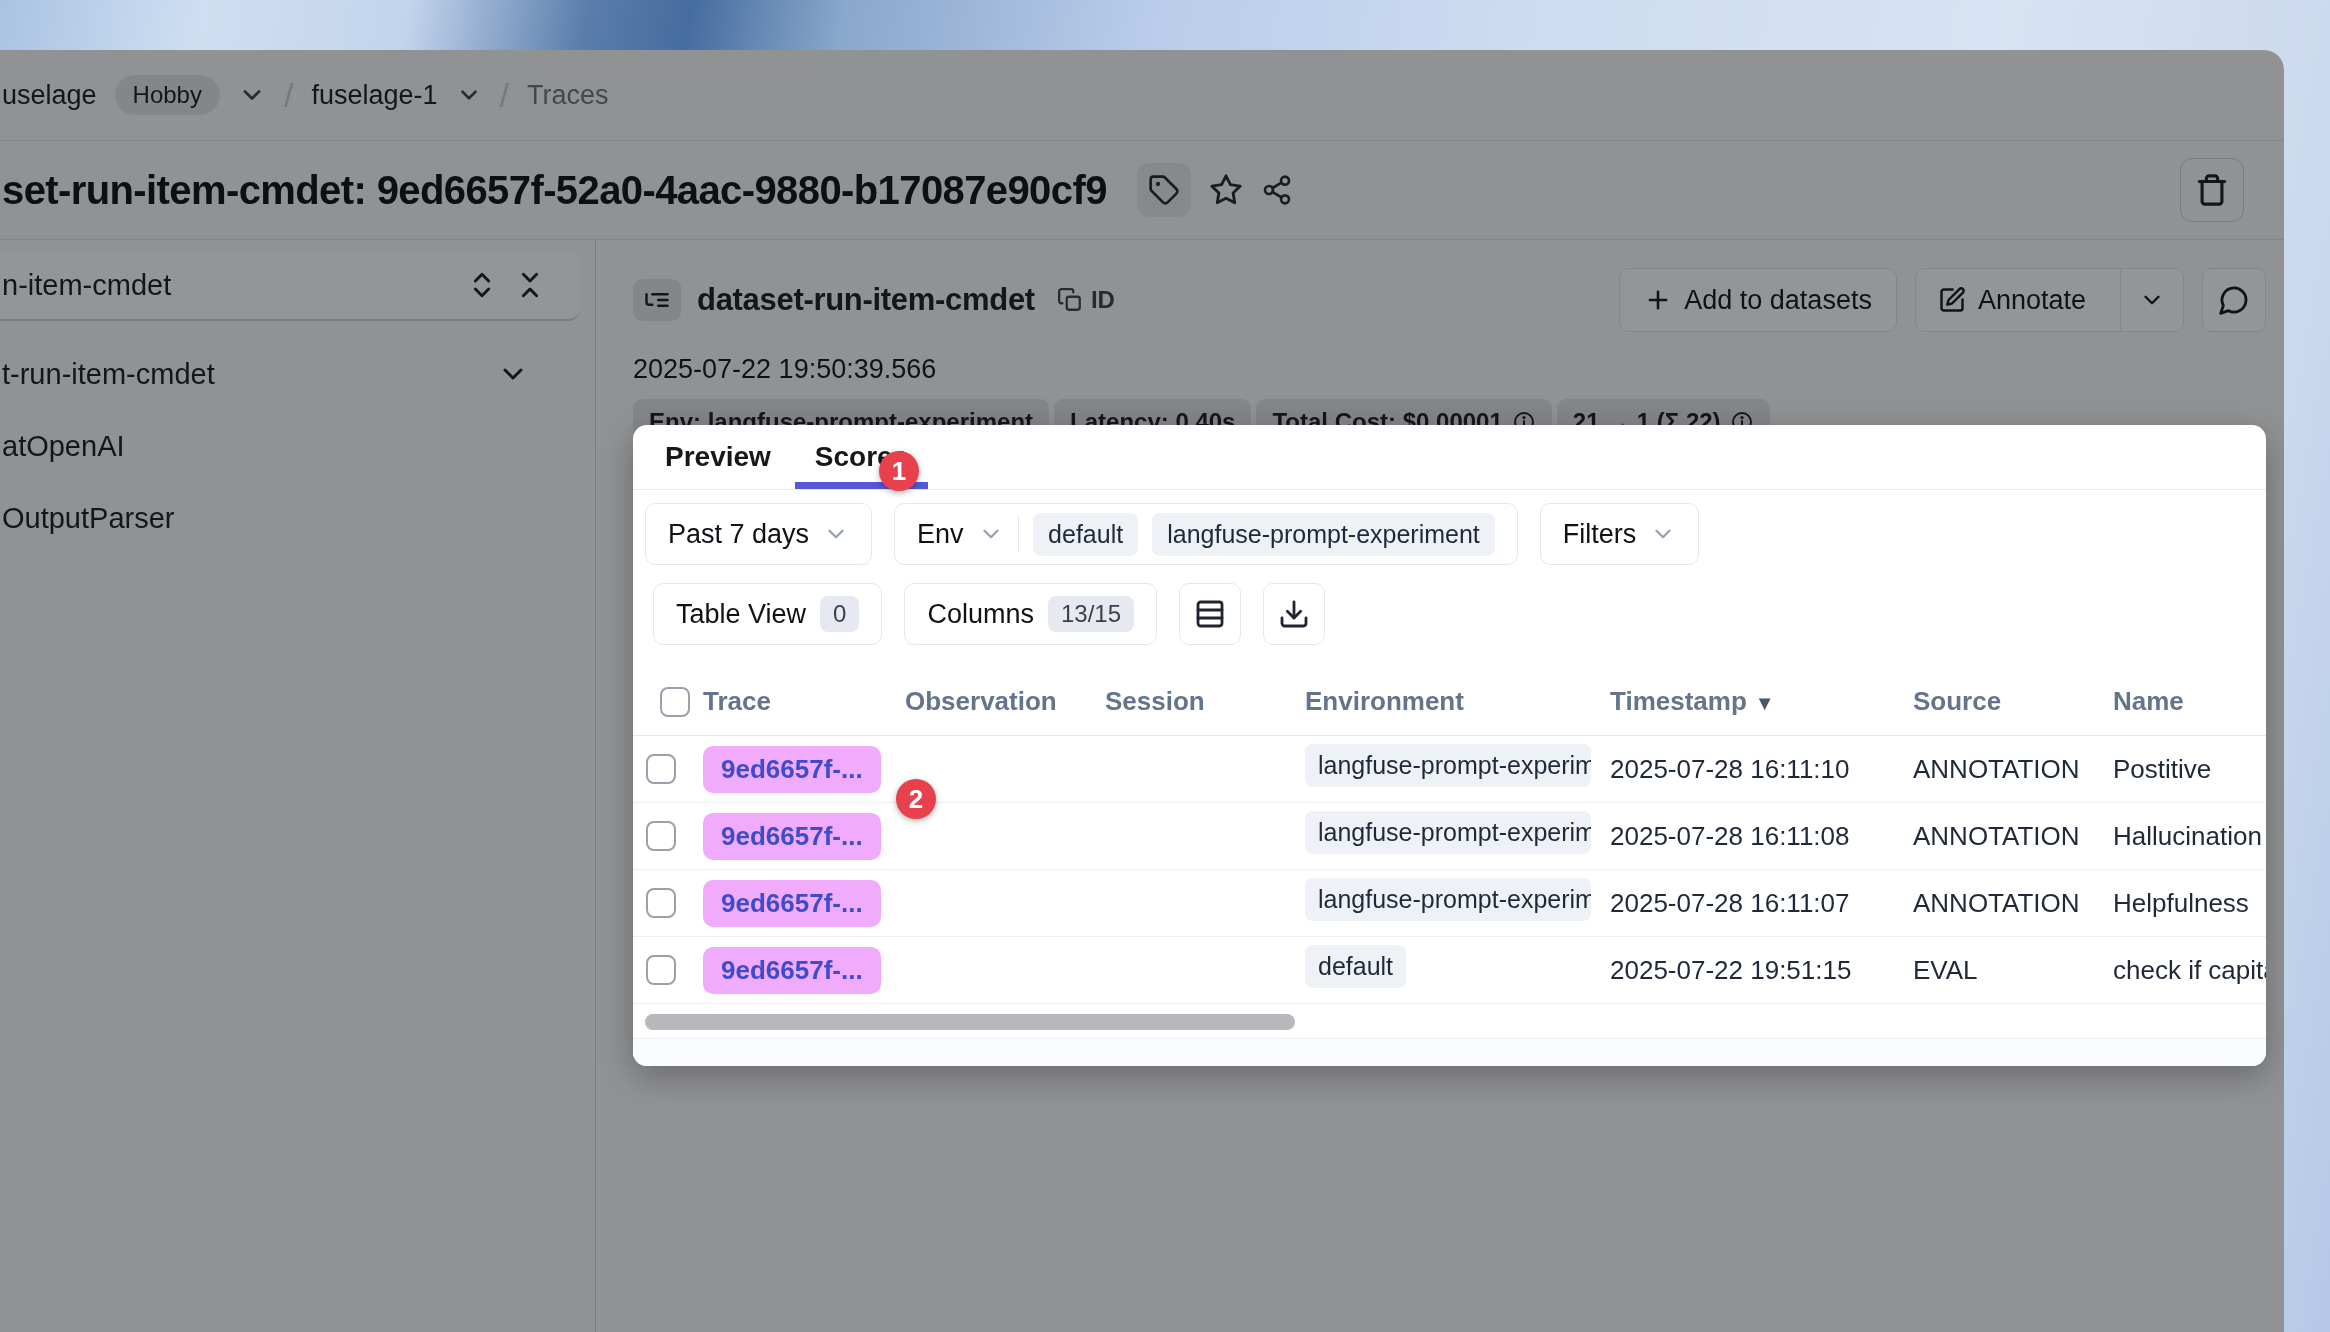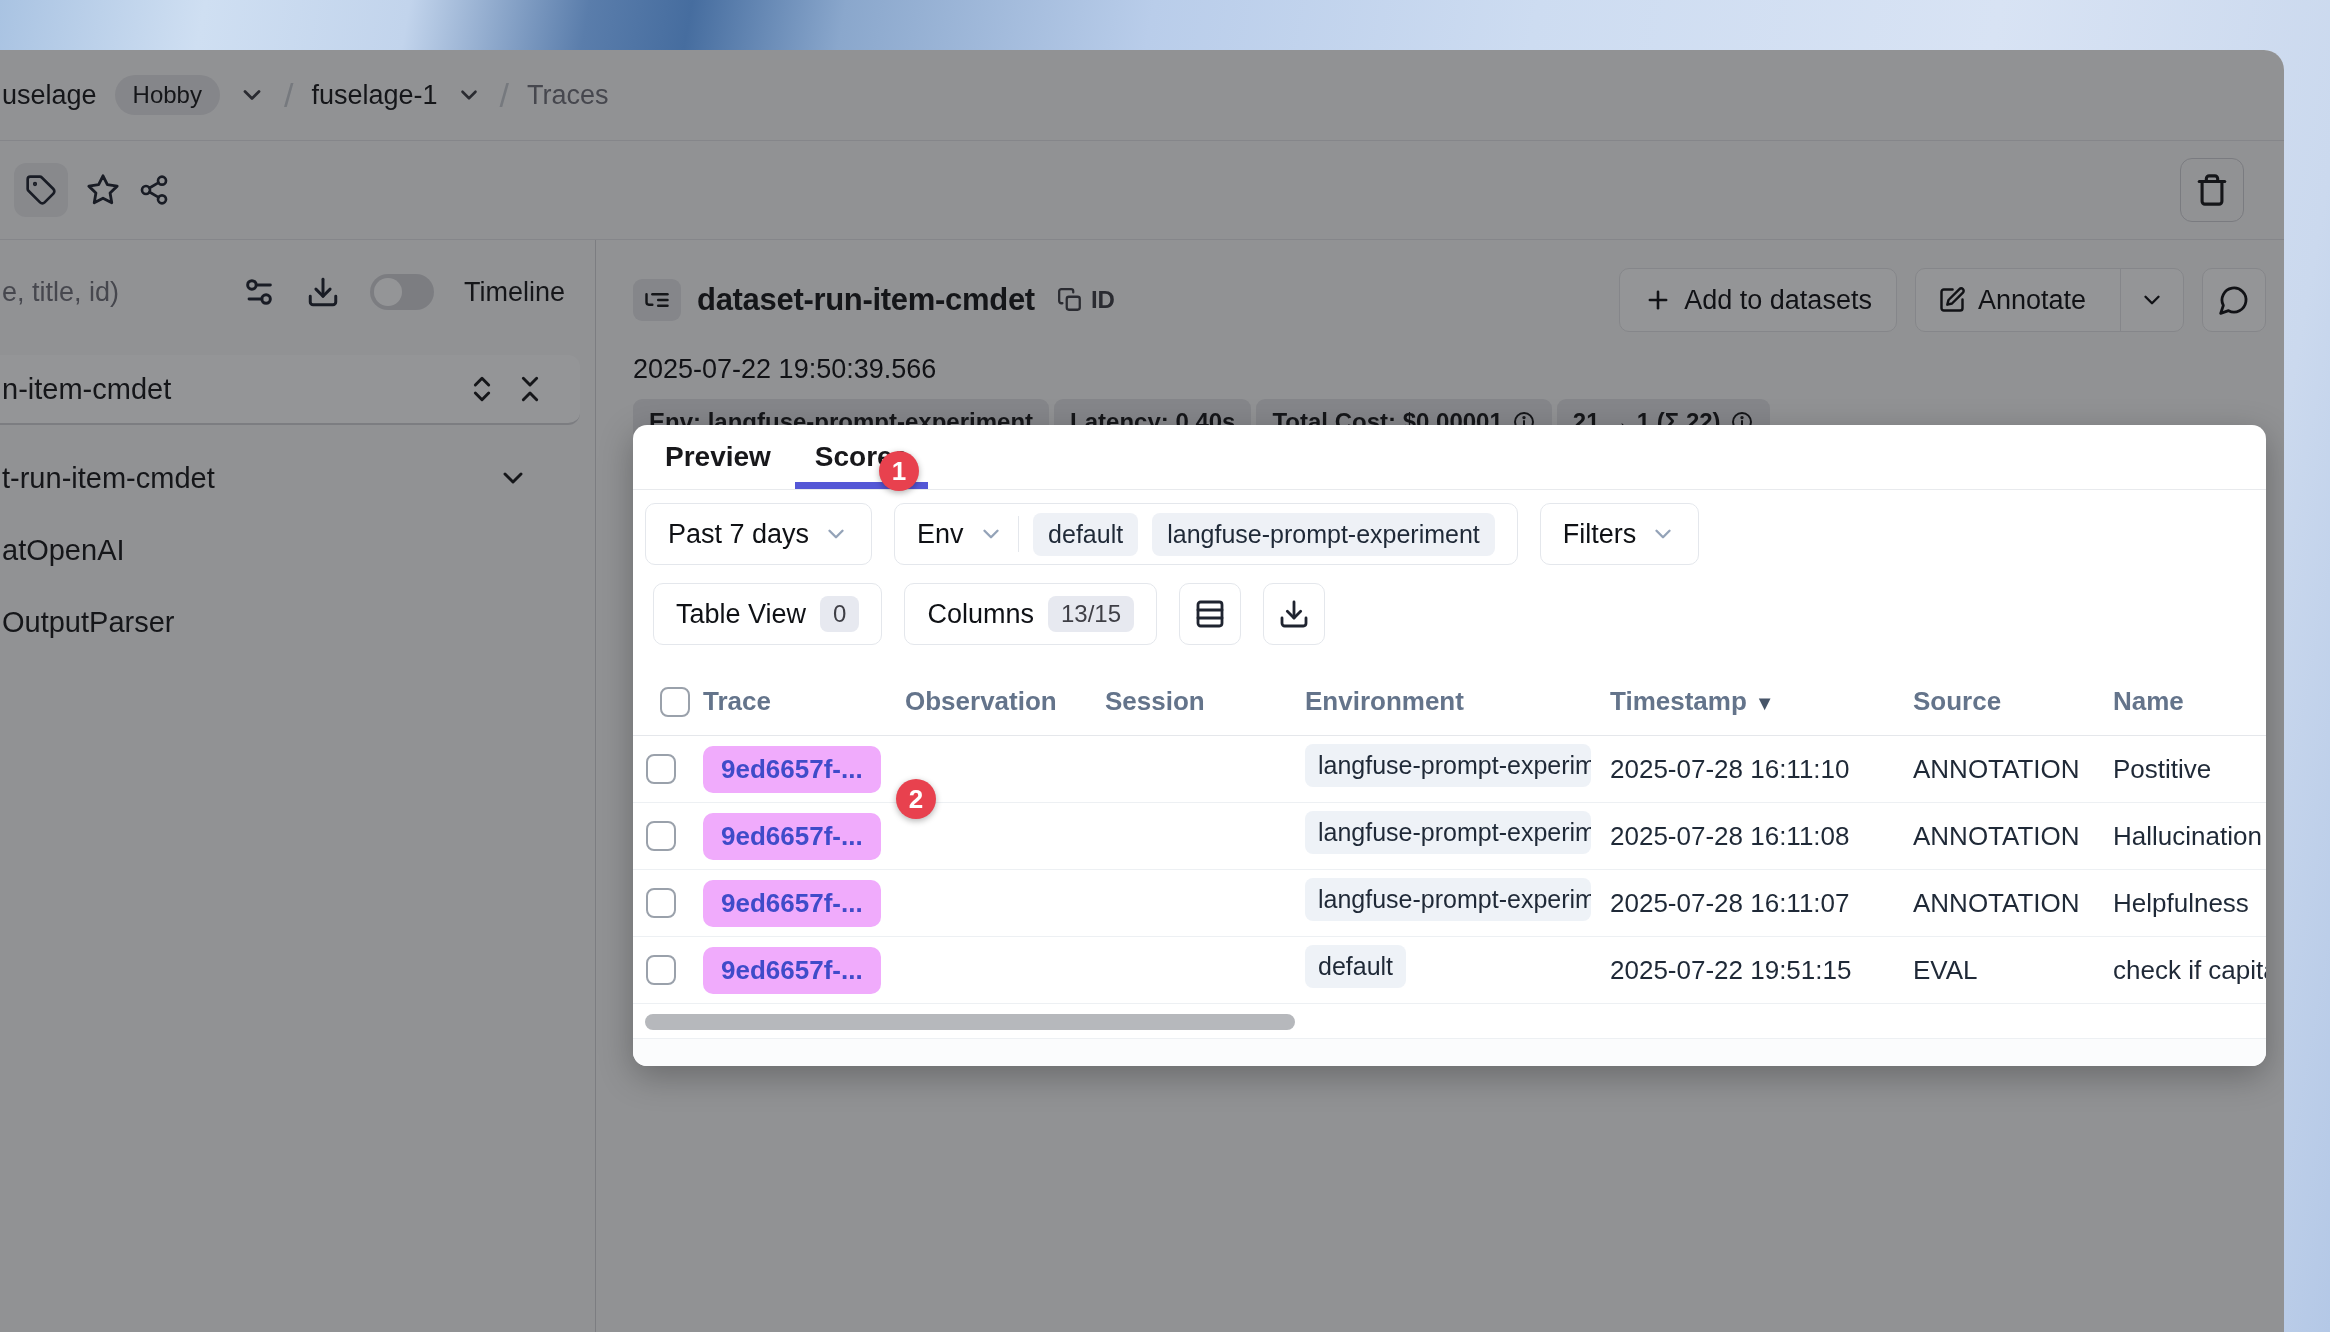--- a/index.html
+++ b/index.html
@@ -109,20 +109,21 @@
     <span class="chev">
       <svg width="26" height="26" viewBox="0 0 24 24" fill="none" stroke="currentColor" stroke-width="2.4" stroke-linecap="round" stroke-linejoin="round">
           <polyline points="6 9 12 15 18 9"></polyline>
         </svg>
     </span>
     <span class="slash">/</span>
     <span class="crumb-page">Traces</span>
   </div>
 
   <div class="title-bar">
+    <span class="page-title">set-run-item-cmdet: 9ed6657f-52a0-4aac-9880-b17087e90cf9</span>
     <span class="tag-btn">
       <span class="plain-ic">
         <svg width="32" height="32" viewBox="0 0 24 24" fill="none" stroke="currentColor" stroke-width="2" stroke-linecap="round" stroke-linejoin="round">
             <path d="M12.586 2.586A2 2 0 0 0 11.172 2H4a2 2 0 0 0-2 2v7.172a2 2 0 0 0 .586 1.414l8.704 8.704a2.426 2.426 0 0 0 3.42 0l6.58-6.58a2.426 2.426 0 0 0 0-3.42z"></path>
             <circle cx="7.5" cy="7.5" r="0.6" fill="currentColor"></circle>
           </svg>
       </span>
     </span>
     <span class="plain-ic">
       <svg width="34" height="34" viewBox="0 0 24 24" fill="none" stroke="currentColor" stroke-width="2" stroke-linecap="round" stroke-linejoin="round">
@@ -143,42 +144,20 @@
           <path d="M3 6h18"></path>
           <path d="M19 6v14a2 2 0 0 1-2 2H7a2 2 0 0 1-2-2V6"></path>
           <path d="M8 6V4a2 2 0 0 1 2-2h4a2 2 0 0 1 2 2v2"></path>
         </svg>
     </span>
   </div>
 
   <div class="content">
 
     <div class="sidebar">
-      <div class="search-row">
-        <span class="search-ph">e, title, id)</span>
-        <span class="plain-ic">
-          <svg width="34" height="34" viewBox="0 0 24 24" fill="none" stroke="currentColor" stroke-width="2.1" stroke-linecap="round" stroke-linejoin="round">
-              <path d="M20 7h-9"></path>
-              <path d="M14 17H5"></path>
-              <circle cx="17" cy="17" r="3"></circle>
-              <circle cx="7" cy="7" r="3"></circle>
-            </svg>
-        </span>
-        <span class="plain-ic">
-          <svg width="34" height="34" viewBox="0 0 24 24" fill="none" stroke="currentColor" stroke-width="2.1" stroke-linecap="round" stroke-linejoin="round">
-              <path d="M21 15v4a2 2 0 0 1-2 2H5a2 2 0 0 1-2-2v-4"></path>
-              <polyline points="7 10 12 15 17 10"></polyline>
-              <line x1="12" y1="3" x2="12" y2="15"></line>
-            </svg>
-        </span>
-        <span class="toggle">
-            <span class="knob"></span>
-          </span>
-        <span class="timeline-lbl">Timeline</span>
-      </div>
 
       <div class="side-item sel">
         <span>n-item-cmdet</span>
         <span class="grow"></span>
         <span class="icon-pair">
           <svg width="32" height="32" viewBox="0 0 24 24" fill="none" stroke="currentColor" stroke-width="2.2" stroke-linecap="round" stroke-linejoin="round">
               <path d="m7 9 5-5 5 5"></path>
               <path d="m7 15 5 5 5-5"></path>
             </svg>
           <svg width="32" height="32" viewBox="0 0 24 24" fill="none" stroke="currentColor" stroke-width="2.2" stroke-linecap="round" stroke-linejoin="round">

